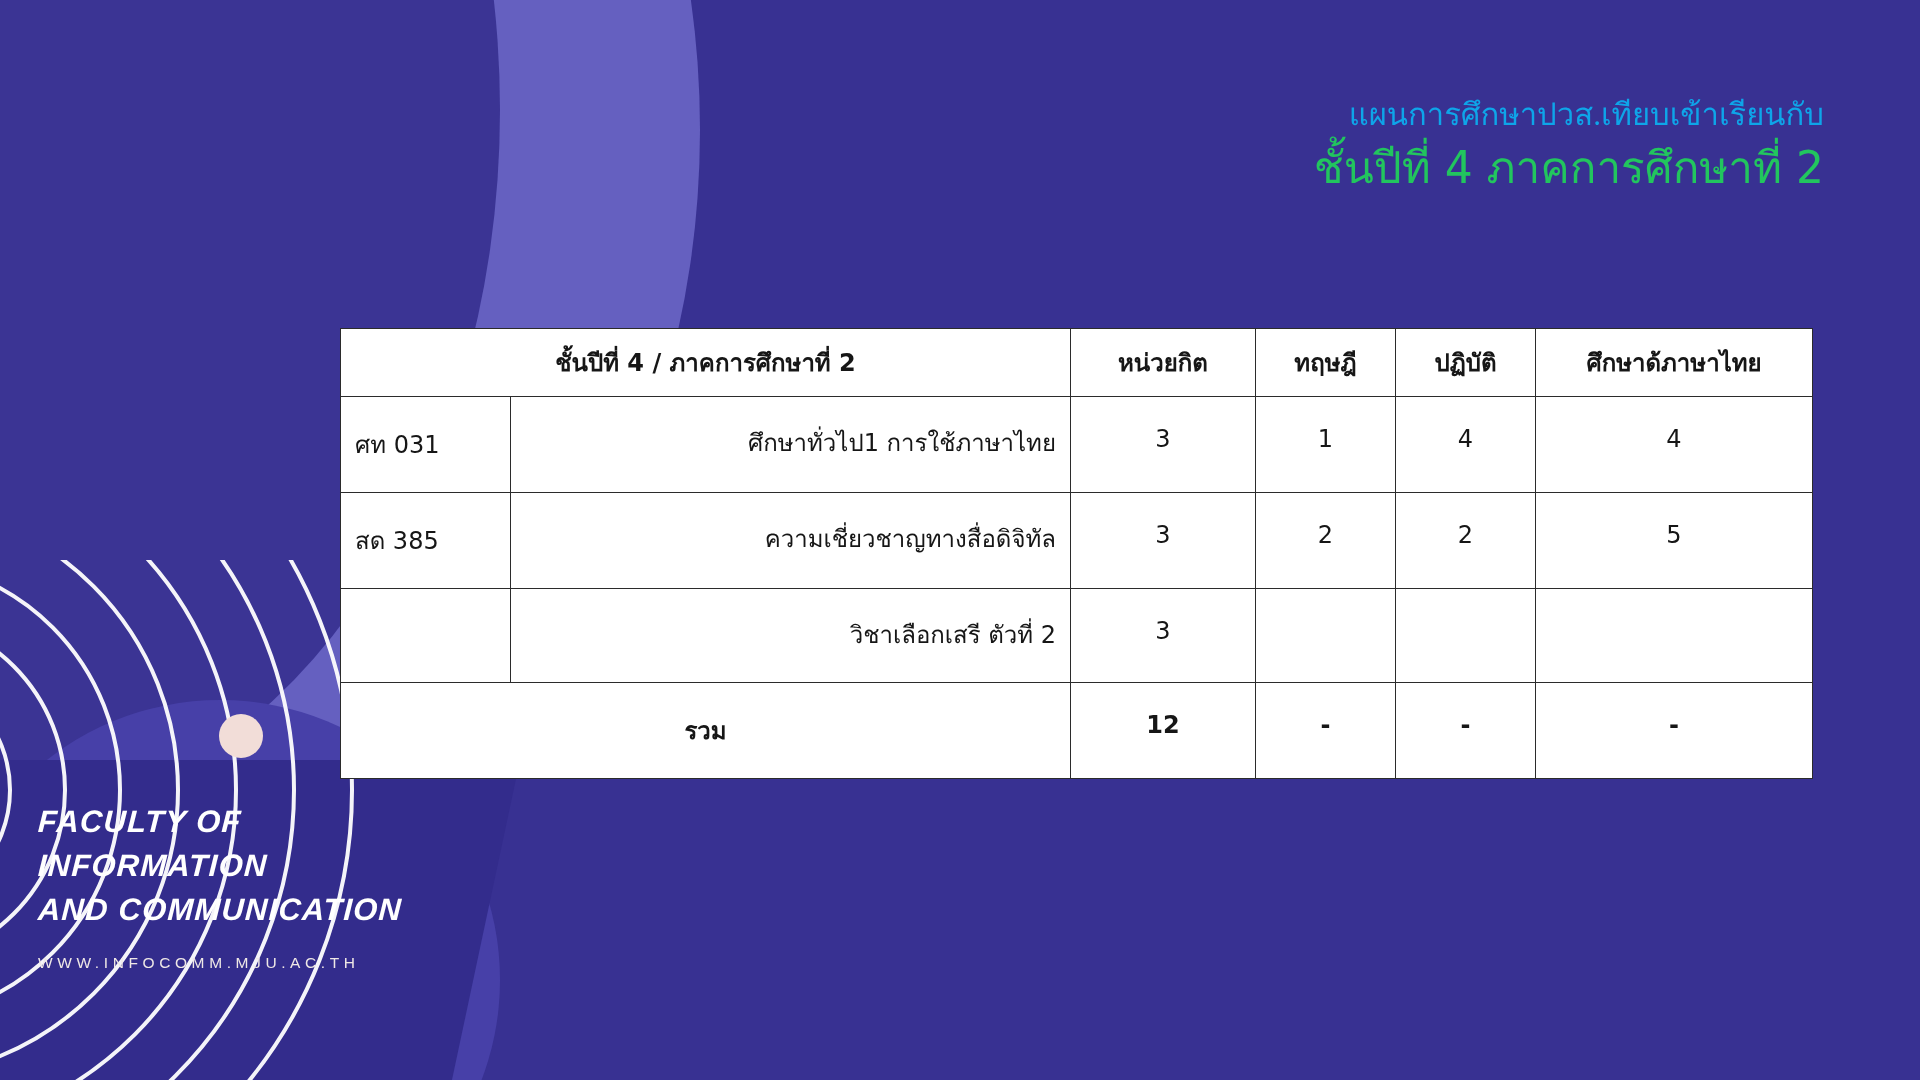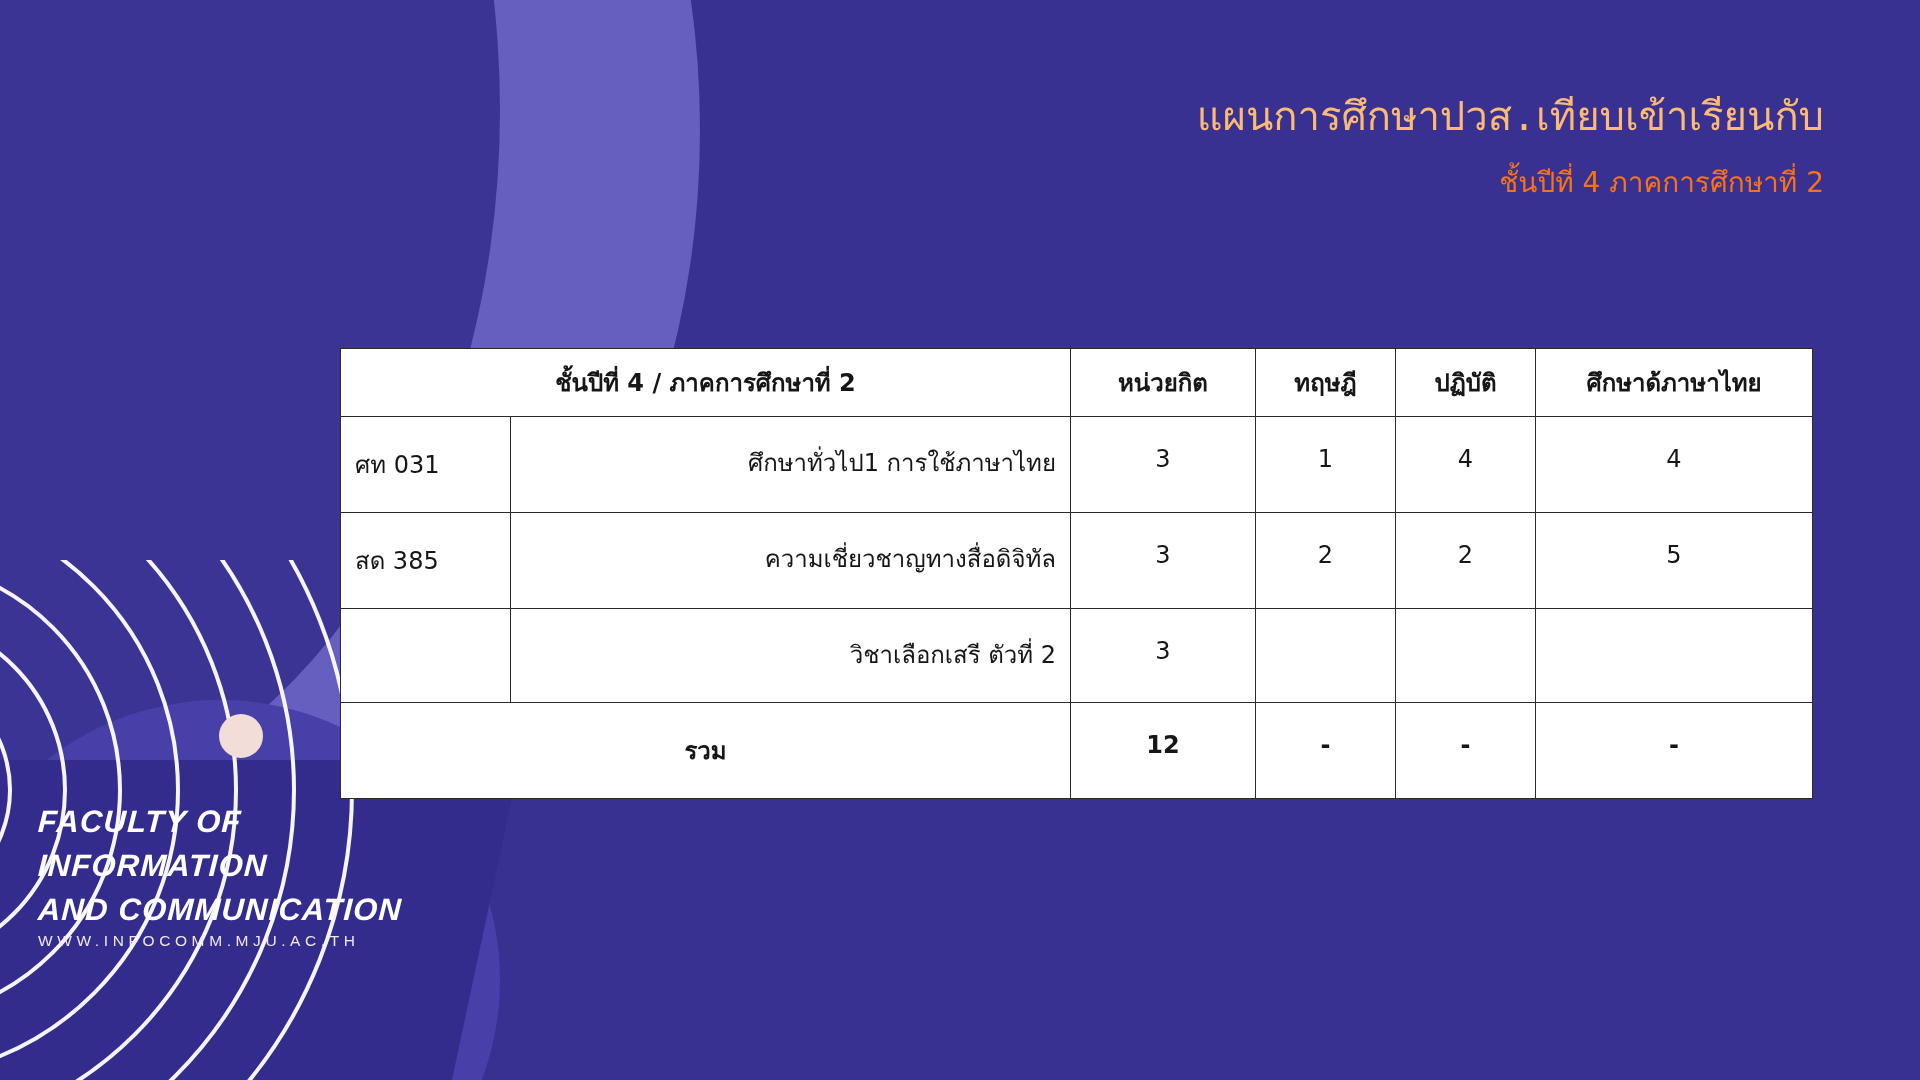--- a/index.html
+++ b/index.html
@@ -104,57 +104,58 @@
     font-weight: bold;
     font-style: italic;
     font-size: 31px;
     letter-spacing: 1.2px;
     line-height: 1.42;
     text-transform: uppercase;
     transform: skewX(-3deg);
     white-space: nowrap;
   }
   .logo-url {
+    margin-top: 22px;
     color: #efe8e6;
     font-family: "Liberation Sans", sans-serif;
     font-size: 15.5px;
     letter-spacing: 4.6px;
     white-space: nowrap;
   }
 
   
   .heading {
     position: absolute;
     right: 96px;
     top: 96px;
     text-align: right;
     width: 1180px;
   }
   .heading-line {
-    color: #fdba74;
-    font-family: Liberation Mono, monospace;
-    font-size: 40px;
+    color: #0ea5e9;
+    font-family: Liberation Serif, serif;
+    font-size: 31px;
     line-height: 1.22;
     letter-spacing: 0px;
     white-space: nowrap;
   }
   .heading-accent {
-    color: #f97316;
+    color: #22c55e;
     font-family: "DejaVu Sans", "Liberation Sans", sans-serif;
-    font-size: 28px;
+    font-size: 44px;
     line-height: 1.28;
-    margin-top: 20px;
+    margin-top: 6px;
     white-space: nowrap;
   }
 
   
   .table-wrap {
     position: absolute;
     left: 340px;
-    top: 348px;
+    top: 328px;
     width: 1472px;
     background: #ffffff;
   }
   table.plan {
     border-collapse: collapse;
     width: 100%;
     background: #ffffff;
     table-layout: fixed;
   }
   table.plan td, table.plan th {

